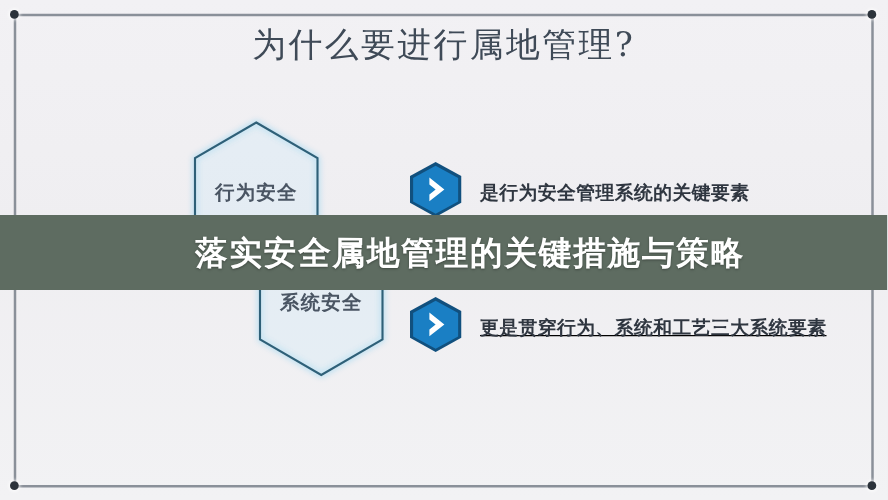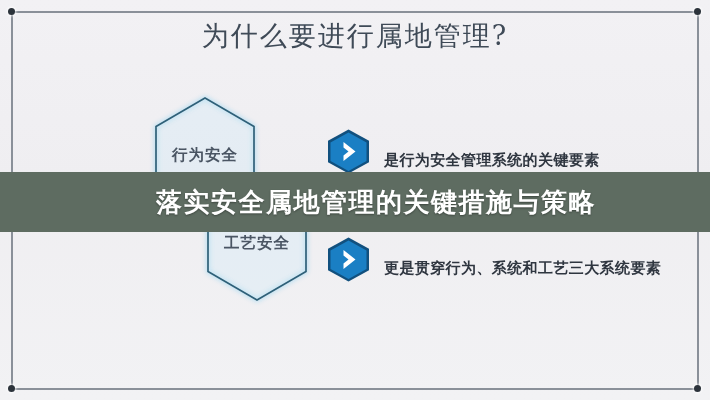--- a/index.html
+++ b/index.html
@@ -66,23 +66,23 @@
     font-weight:bold;
     color:#4a5563;
     letter-spacing:1px;
     white-space:nowrap;
   }
   .hex-top   {left:58px; top:0px;}
   .hex-left  {left:6px;  top:88px;}
   .hex-right {left:110px;top:88px;}
 
   
-  .bullet-row{position:absolute;display:flex;align-items:flex-end;}
+  .bullet-row{position:absolute;display:flex;align-items:center;}
   .row-1{left:325px;top:128px;}
-  .row-2{left:325px;top:236px;}
+  .row-2{left:325px;top:236px;text-decoration:underline;}
 
   .arrow-badge{
     position:relative;width:47px;height:47px;flex:0 0 47px;
     margin-right:12px;
   }
   .arrow-badge svg{width:47px;height:47px;display:block;}
 
   .bullet-text{
     font-size:15px;
     font-weight:bold;
@@ -134,21 +134,21 @@
         <polygon class="poly" points="52,2 101,30.5 101,87.5 52,116 3,87.5 3,30.5"></polygon>
       </svg>
       <div class="hex-label">行为安全</div>
     </div>
 
 
     <div class="hex hex-right">
       <svg viewBox="0 0 104 118" aria-hidden="true">
         <polygon class="poly" points="52,2 101,30.5 101,87.5 52,116 3,87.5 3,30.5"></polygon>
       </svg>
-      <div class="hex-label">工艺安全</div>
+      <div class="hex-label">系统安全</div>
     </div>
 
   </div>
 
   <div class="bullet-row row-1">
     <div class="arrow-badge">
       <svg viewBox="0 0 47 47" aria-hidden="true">
         <polygon points="23.5,1.5 44,12.8 44,34.2 23.5,45.5 3,34.2 3,12.8" fill="#11507e"></polygon>
         <polygon points="23.5,4.5 41.5,14.4 41.5,33.1 23.5,43 5.5,33.1 5.5,14.4" fill="#1a7fc4"></polygon>
         <path d="M18.5,14 L30.5,23.5 L18.5,33 L18.5,27.5 L23.5,23.5 L18.5,19.5 Z" fill="#ffffff"></path>

